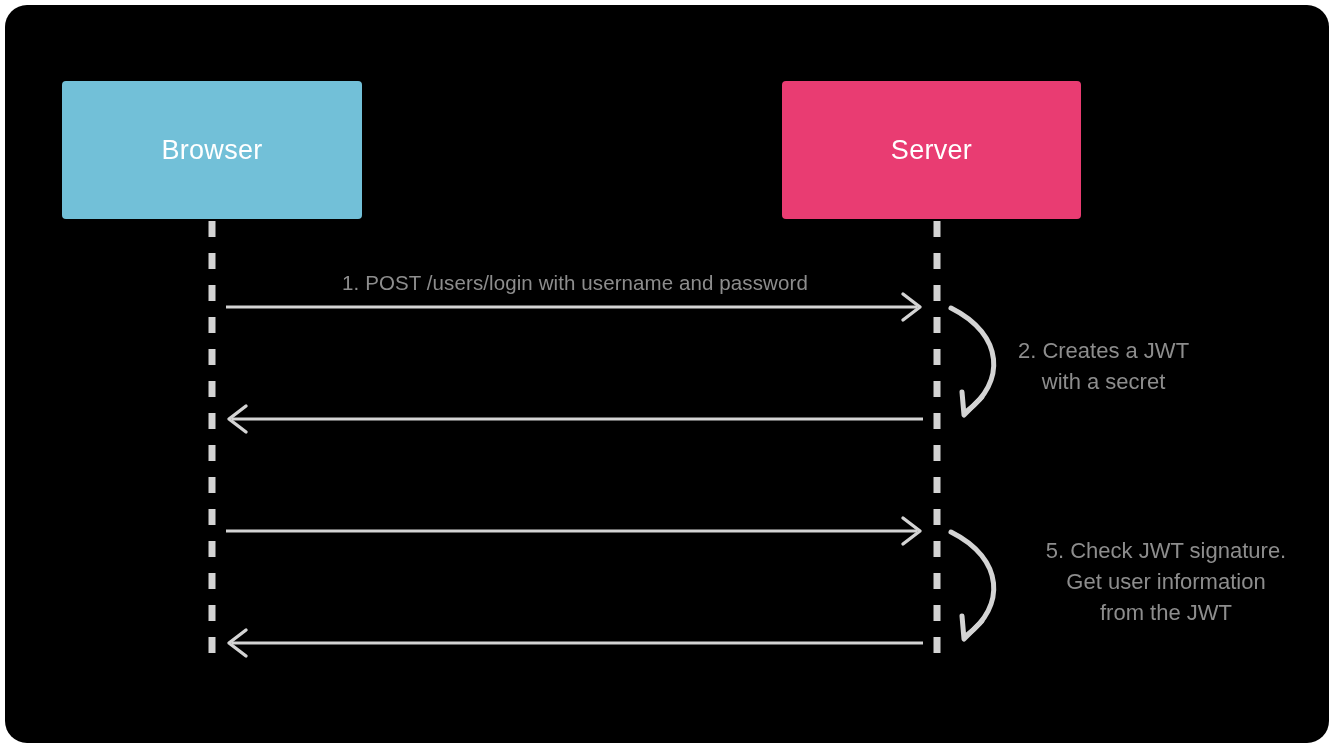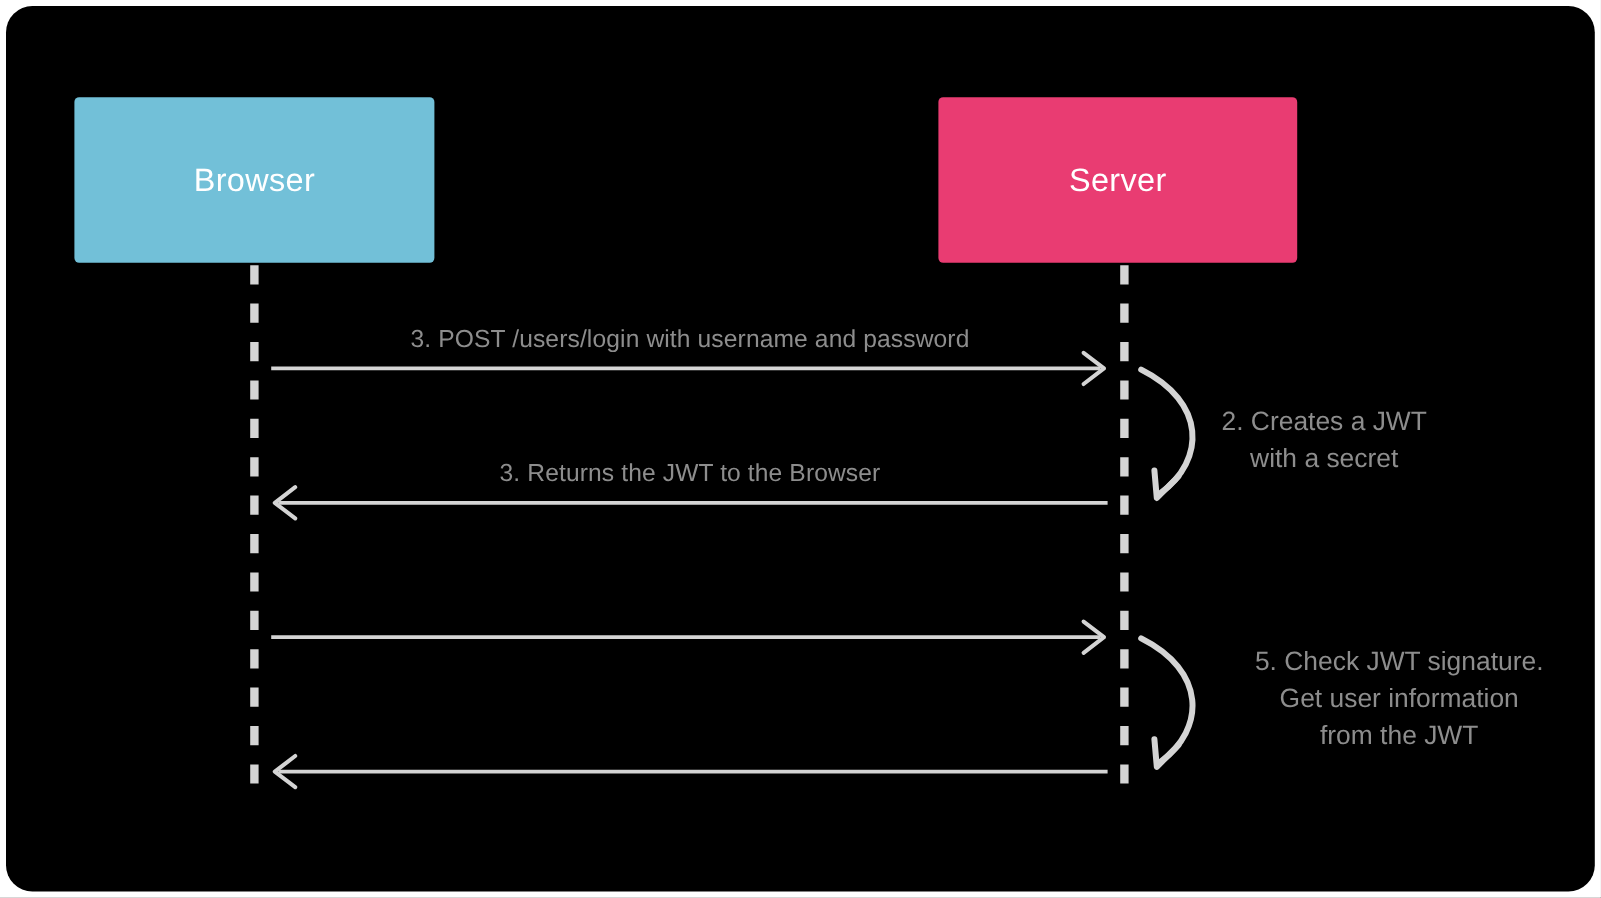--- a/index.html
+++ b/index.html
@@ -144,23 +144,22 @@
         <path d="M 946,527 C 1000,554 1000,602 962,630" fill="none" stroke="#d4d4d4" stroke-width="5" stroke-linecap="round"></path>
         <polyline points="977,616 959,634 957,611" fill="none" stroke="#d4d4d4" stroke-width="5" stroke-linecap="round" stroke-linejoin="round"></polyline>
       </g>
 
       <g>
         <line x1="227" y1="638" x2="918" y2="638" stroke="#d4d4d4" stroke-width="3.2"></line>
         <polyline points="241,625 224,638 241,651" fill="none" stroke="#d4d4d4" stroke-width="3.4" stroke-linecap="round" stroke-linejoin="round"></polyline>
       </g>
     </svg>
 
-    <div class="msg-label center" style="top:266px;">3. POST /users/login with username and password</div>
+    <div class="msg-label center" style="top:266px;">1. POST /users/login with username and password</div>
 
-    <div class="msg-label center" style="top:378px;">3. Returns the JWT to the Browser</div>
 
 
 
     <div class="note-label" id="note-2">2. Creates a JWT
 with a secret</div>
 
     <div class="note-label" id="note-5">5. Check JWT signature.
 Get user information
 from the JWT</div>
 

